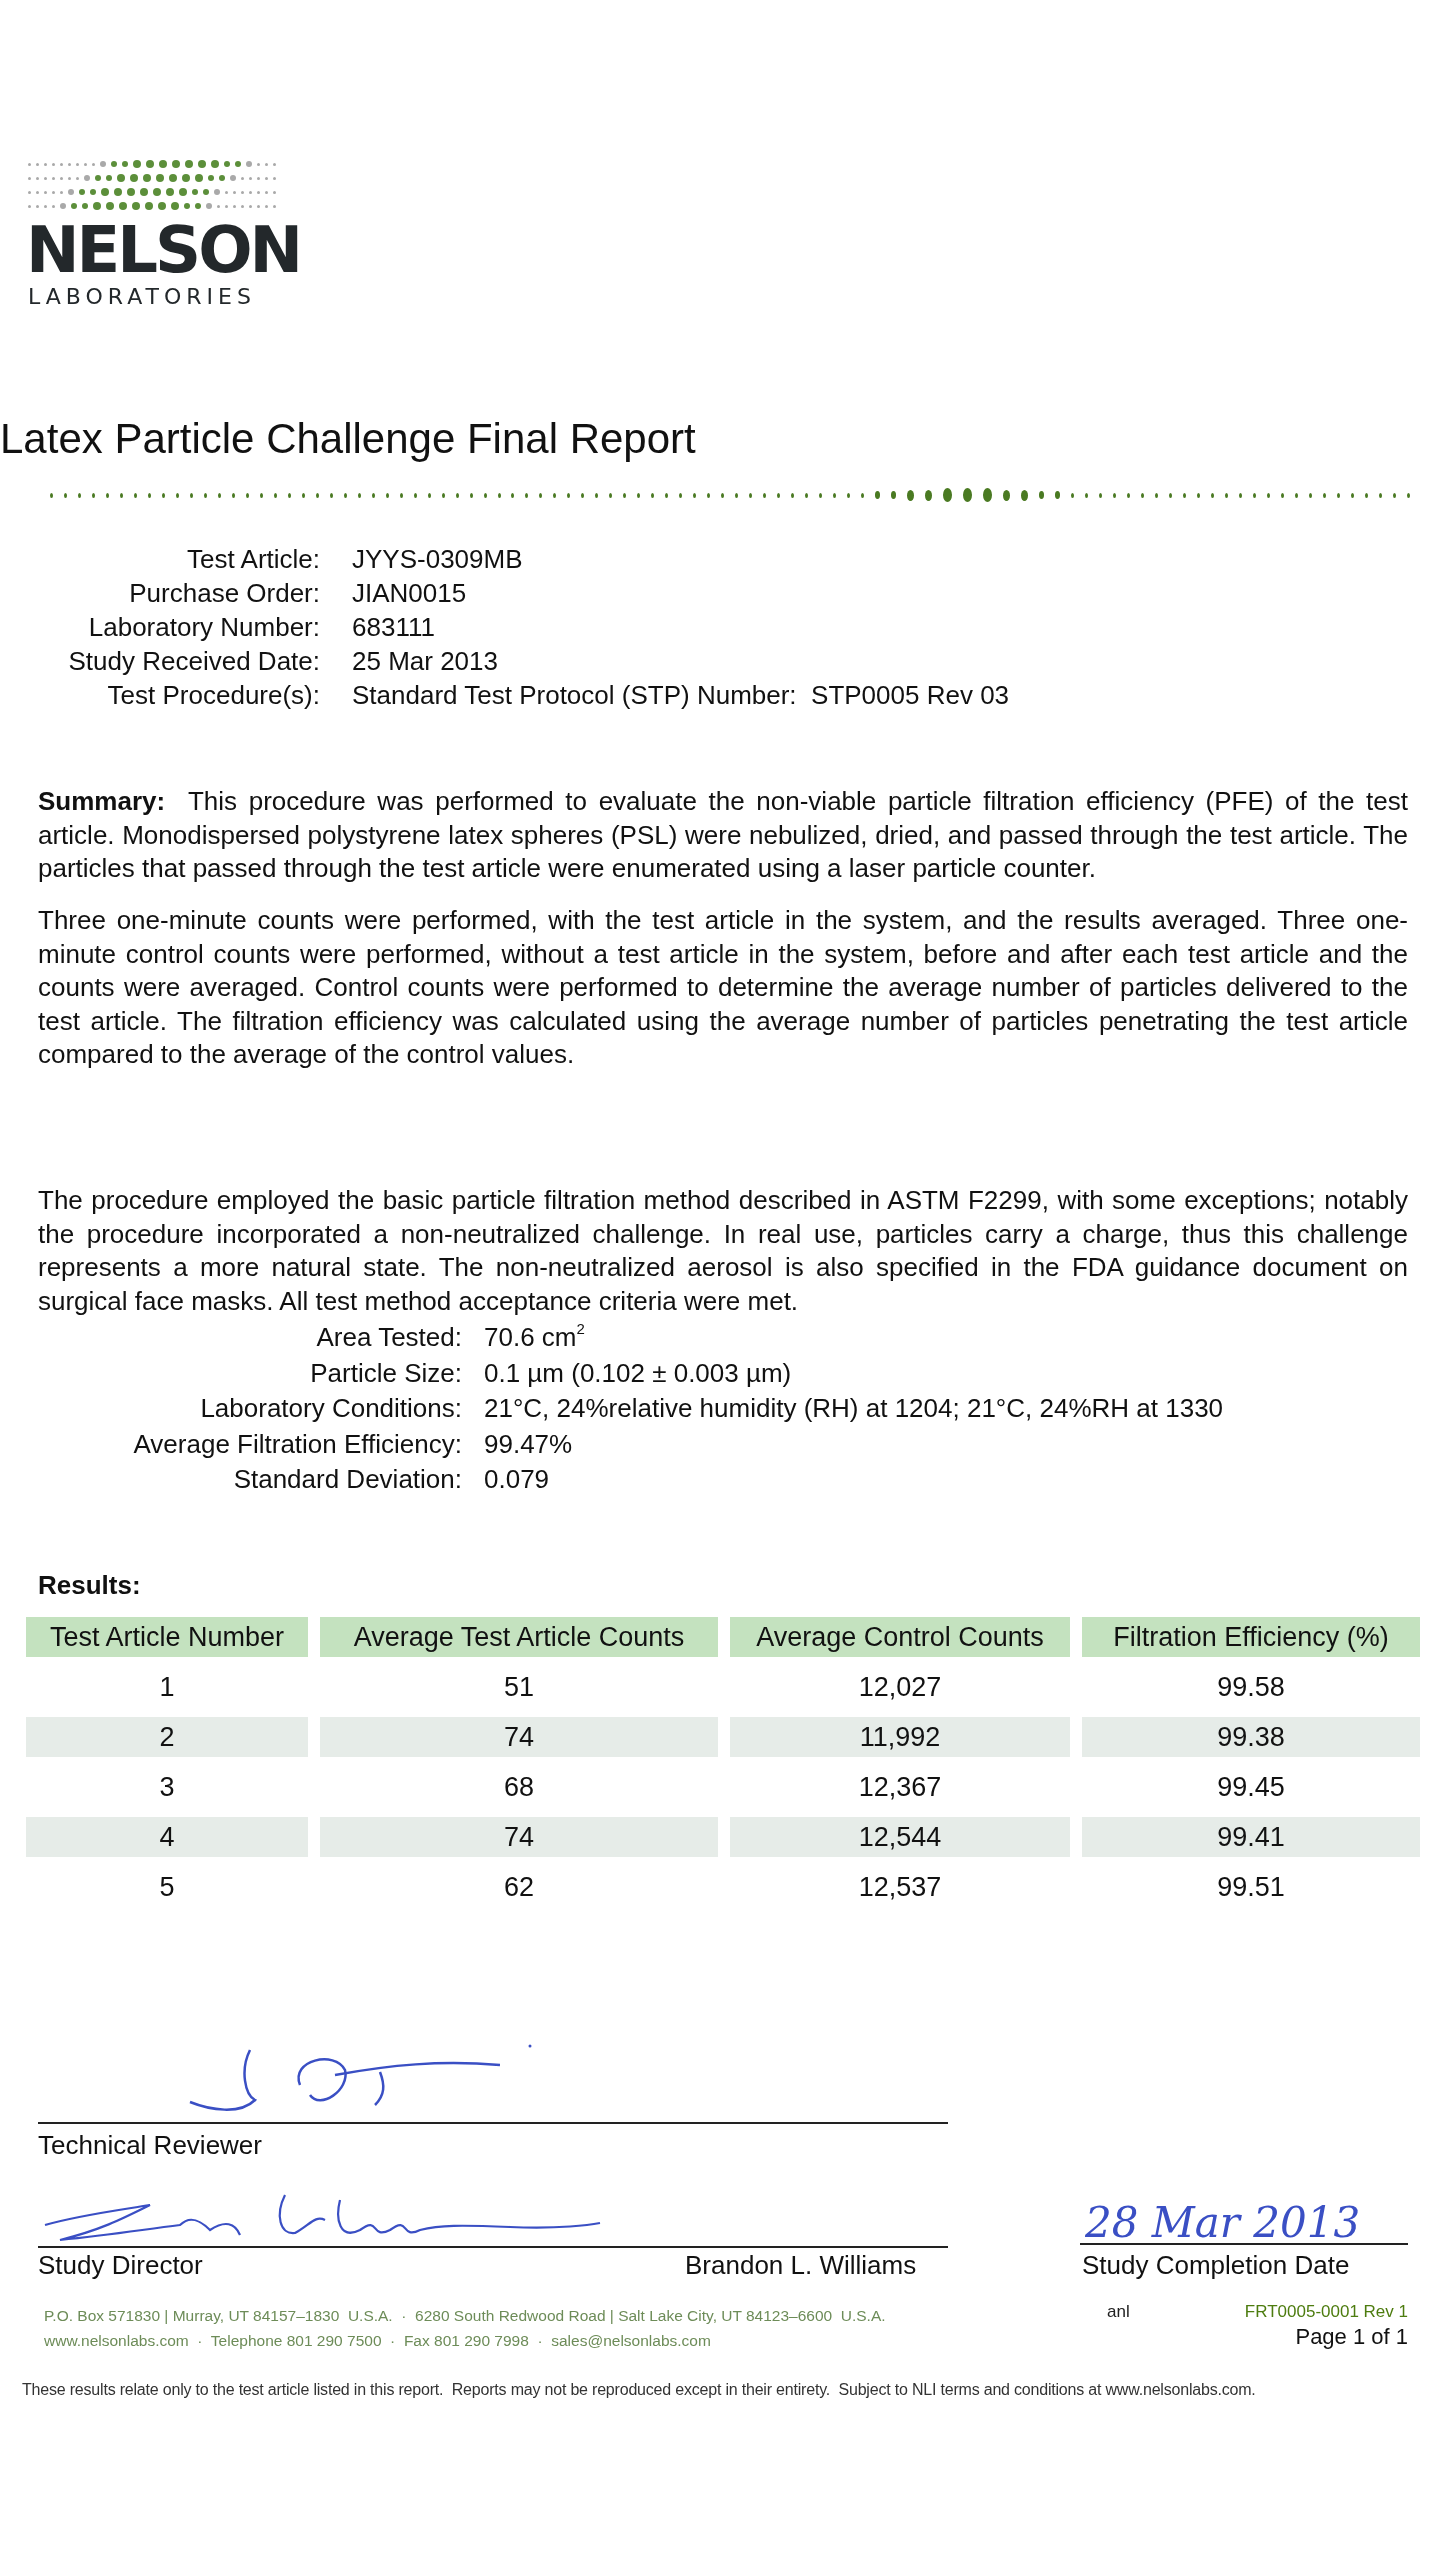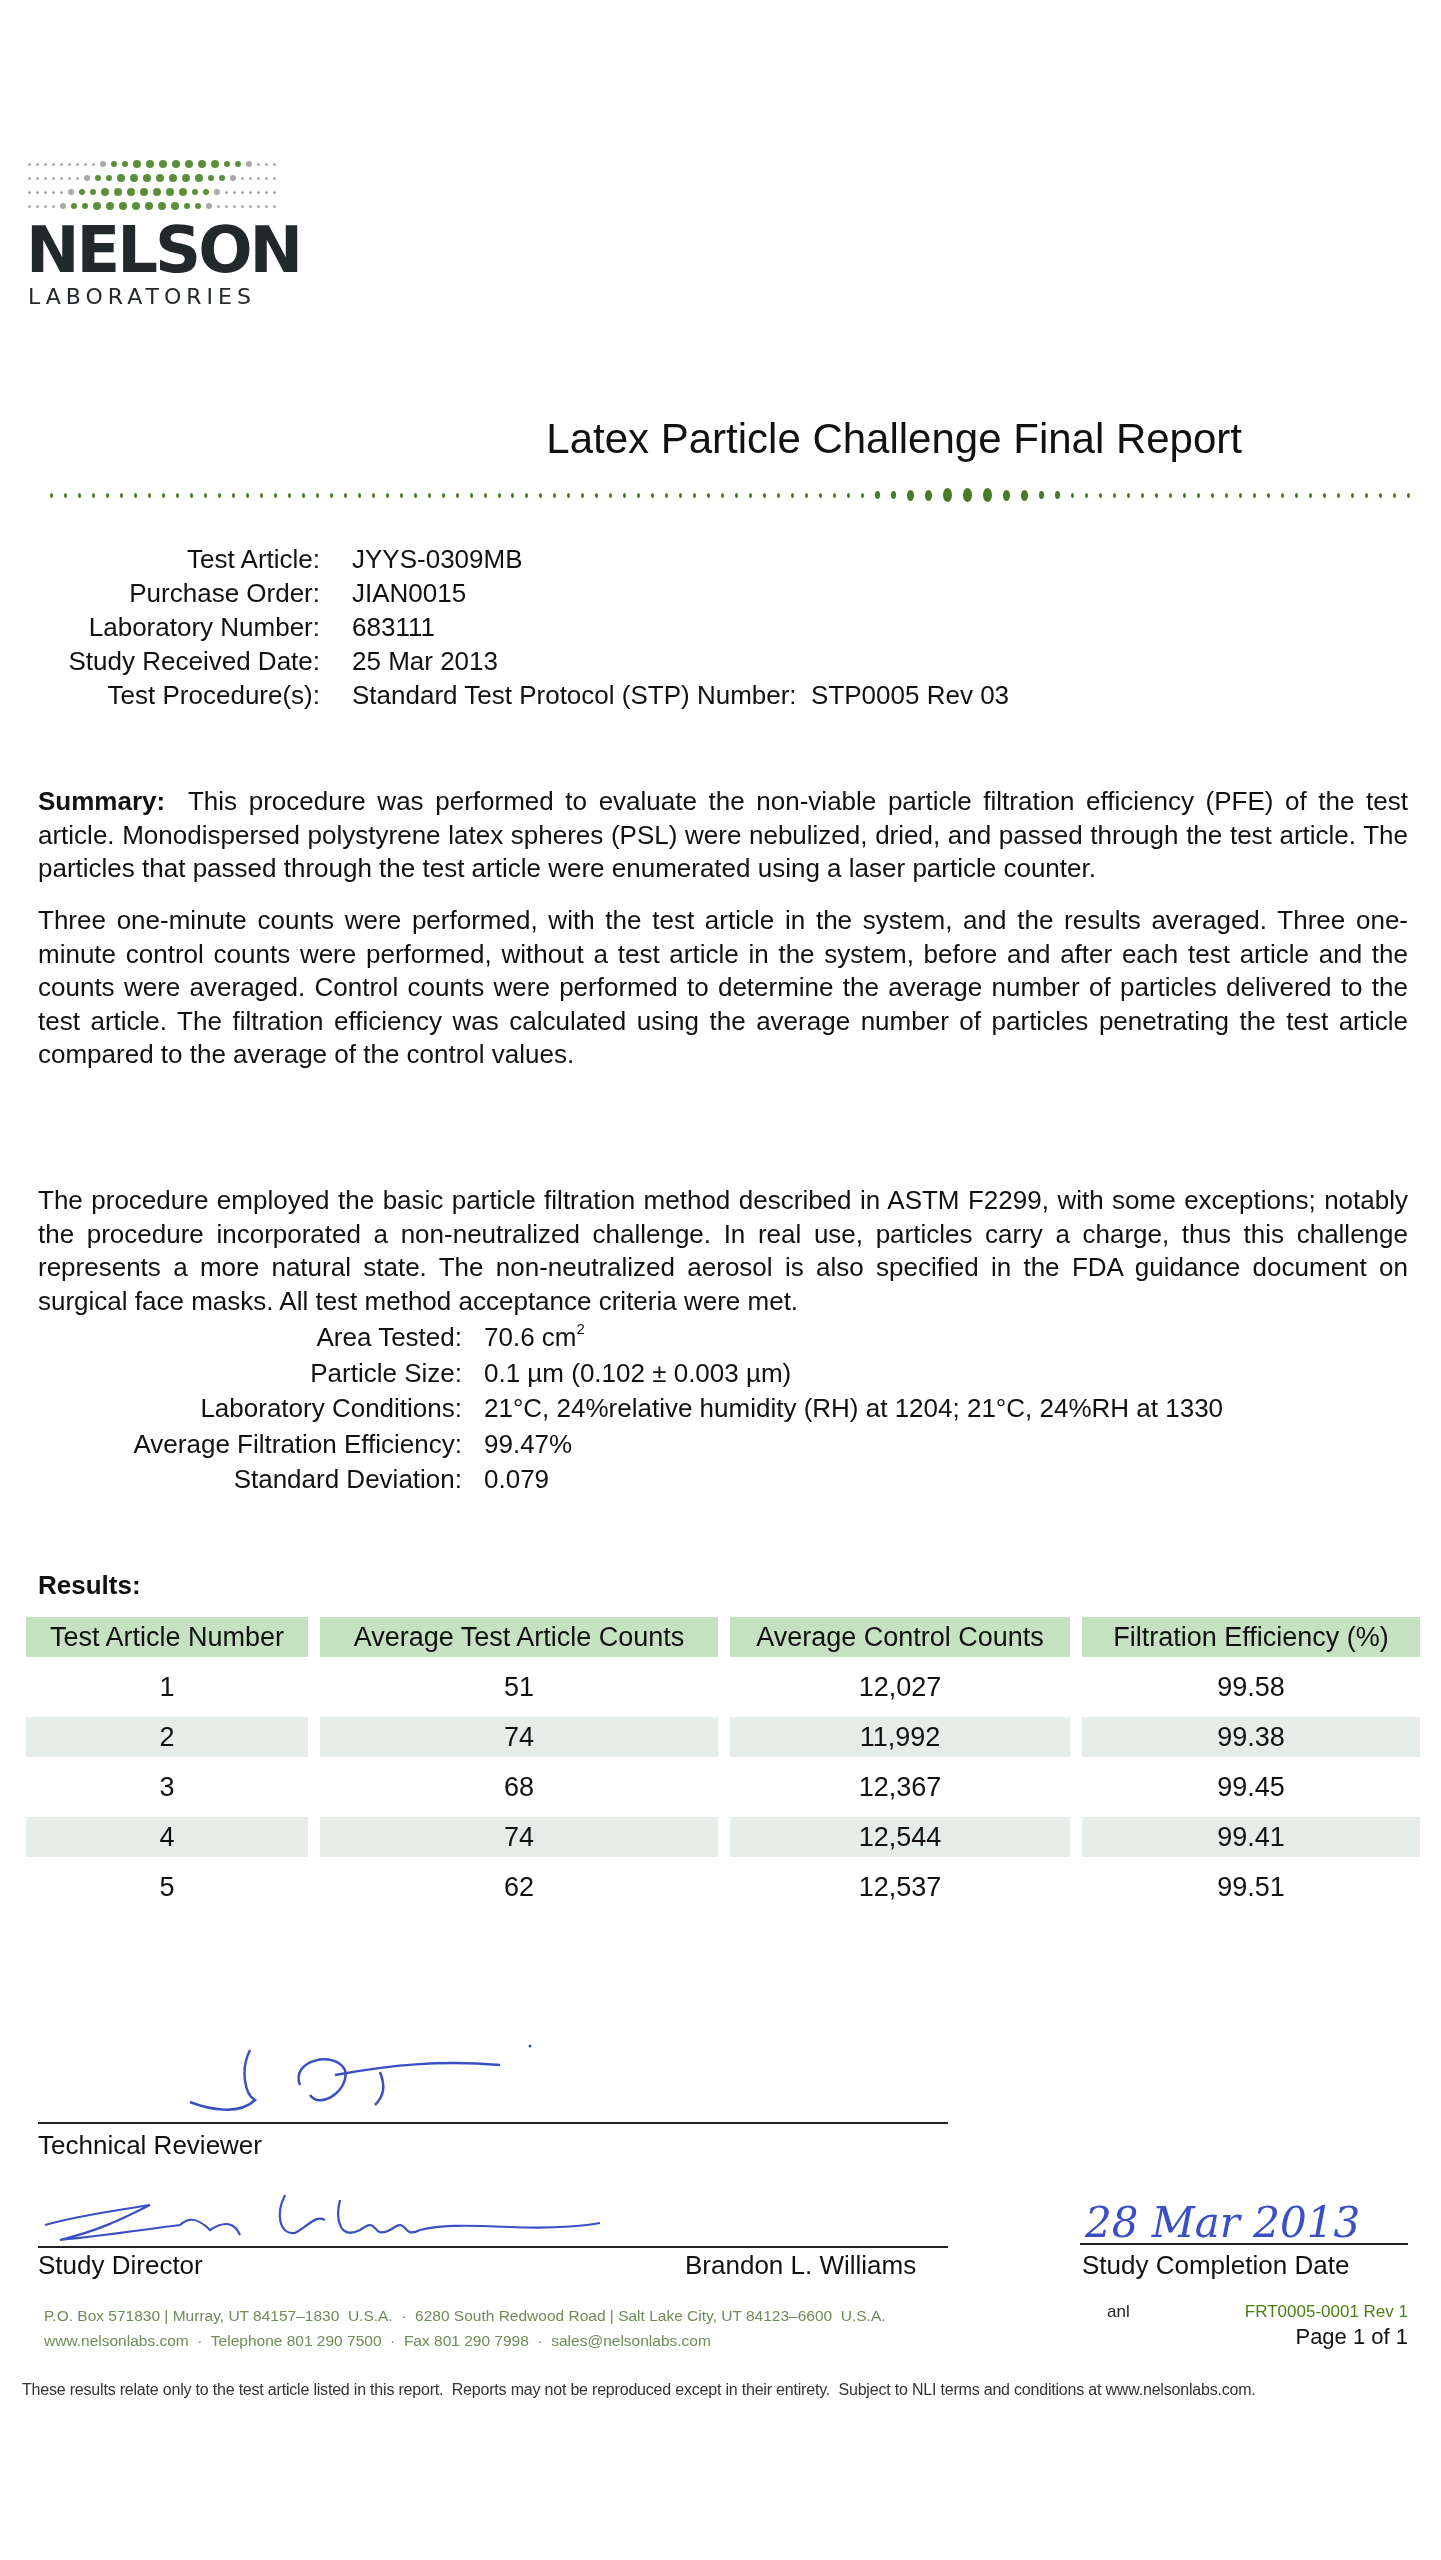--- a/index.html
+++ b/index.html
@@ -11,21 +11,21 @@
   .logo { left: 28px; top: 160px; width: 250px; }
   .logo-dots { display: flex; flex-direction: column; gap: 6px; margin-bottom: 10px; }
   .logo-dot-row { display: flex; gap: 5px; align-items: center; height: 8px; }
   .logo-dot-row span { display: inline-block; border-radius: 50%; background: #6a9e4a; }
   .logo-word { font-family: "DejaVu Sans", sans-serif; font-weight: bold; font-size: 64px;
                letter-spacing: -3px; color: #23282b; line-height: 60px; margin-left: -2px; }
   .logo-sub { font-family: "DejaVu Sans", sans-serif; font-size: 22px; letter-spacing: 5px;
               color: #23282b; margin-top: 4px; }
 
   
-  .title { left: 0; width: 1242px; top: 415px; text-align: right; font-size: 42px; }
+  .title { left: 0; width: 1242px; top: 415px; text-align: left; font-size: 42px; }
   .divider { left: 50px; top: 488px; width: 1360px; height: 14px; display: flex;
              justify-content: space-between; align-items: center; }
   .divider span { display: inline-block; border-radius: 50%; background: #4a7a22; }
 
   
   .info { top: 542px; left: 0; font-size: 26px; line-height: 34px; }
   .info-row { display: flex; }
   .info-label { width: 352px; text-align: right; padding-right: 32px; box-sizing: border-box; }
   .info-value { }
 

